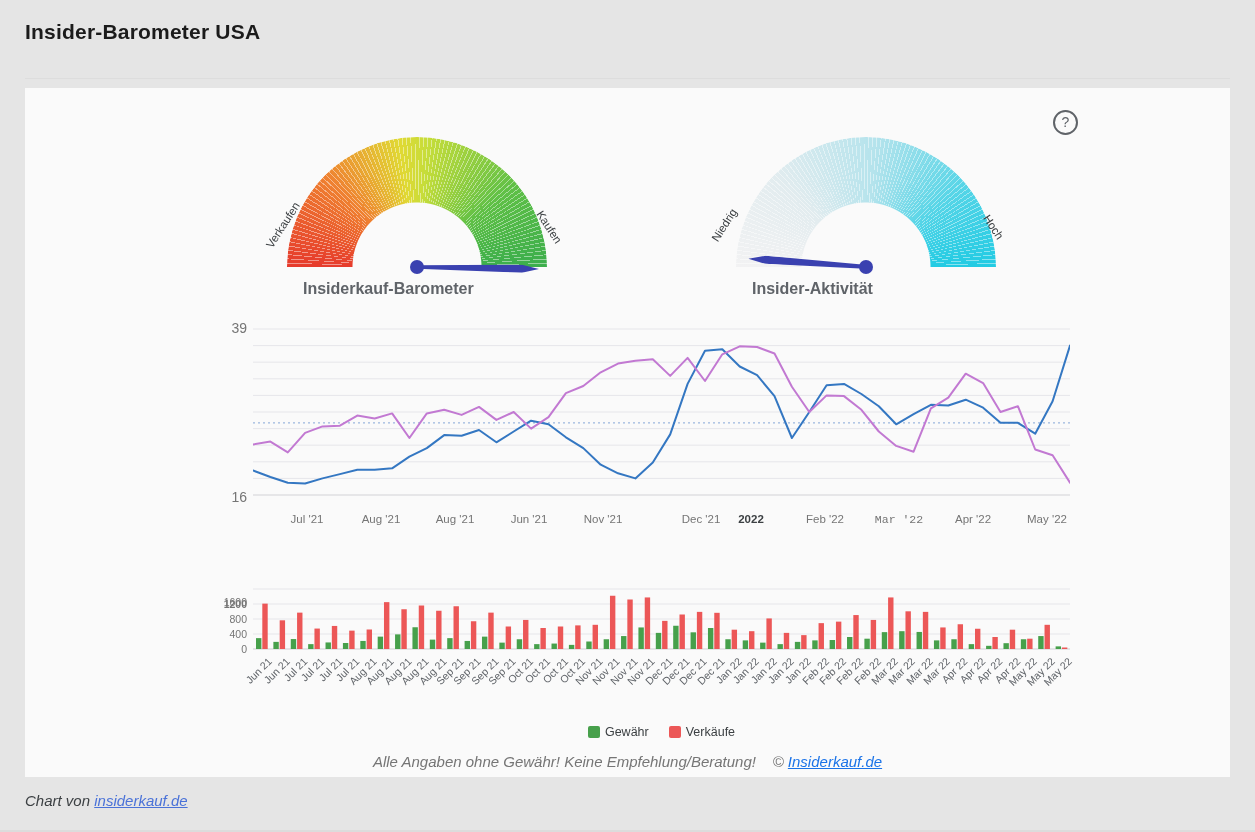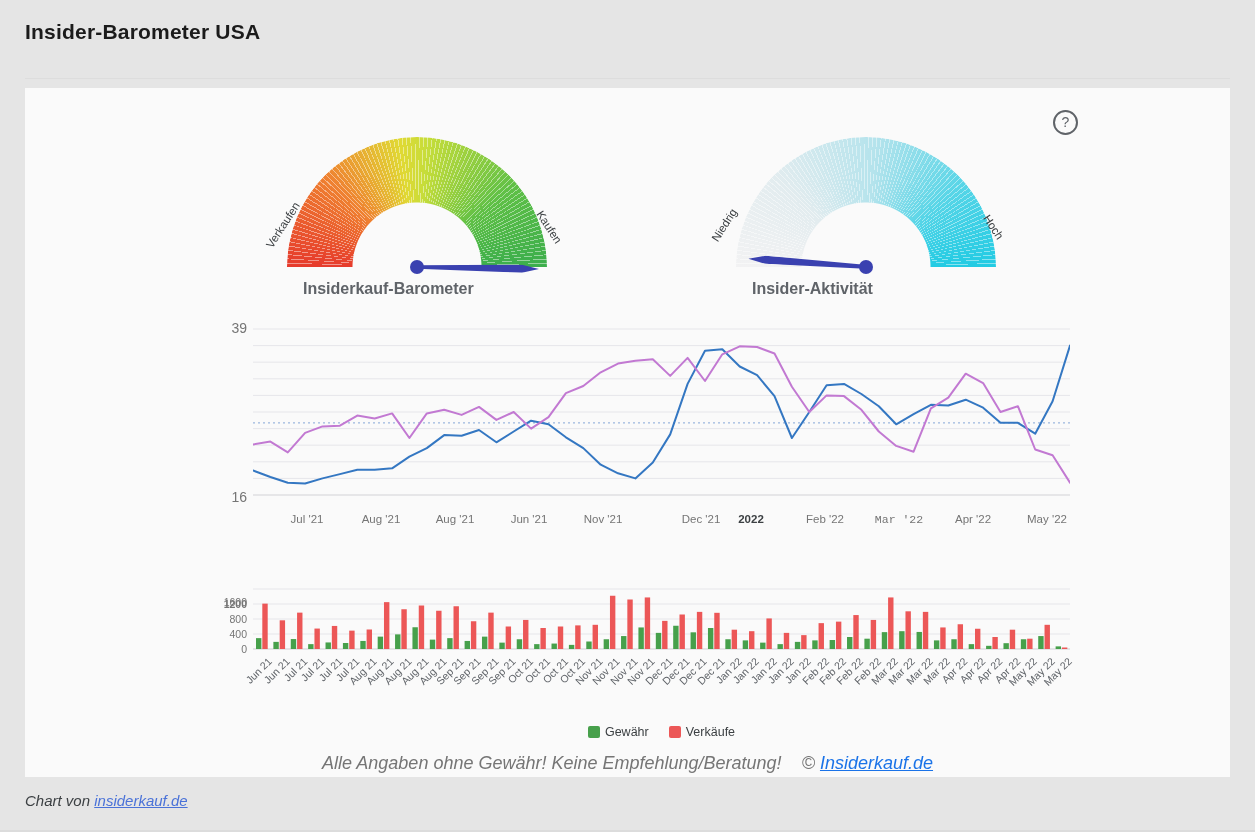--- a/index.html
+++ b/index.html
@@ -31,21 +31,21 @@
   #line-legend{top:441px;}
   .leg-item{display:flex;align-items:center;gap:5px;font-size:12.5px;color:#3c4043;cursor:pointer;}
   .dot{width:12px;height:12px;border-radius:50%;display:inline-block;}
   .sq{width:12px;height:12px;border-radius:2px;display:inline-block;}
   
   #bar-svg{position:absolute;left:228px;top:500px;width:817px;height:62px;}
   .bylab{position:absolute;left:178px;width:44px;text-align:right;font-size:10.5px;color:#757575;}
   #bar-xlabels{position:absolute;left:228px;top:567px;width:830px;height:52px;}
   #bar-xlabels span{position:absolute;top:0;transform-origin:100% 0;transform:rotate(-45deg);font-size:10.5px;color:#5f6368;white-space:nowrap;}
   #bar-legend{top:637px;}
-  .disclaimer{position:absolute;left:0;top:665px;width:100%;text-align:center;font-style:italic;font-size:18px;color:#757575;}
+  .disclaimer{position:absolute;left:0;top:665px;width:100%;text-align:center;font-style:italic;font-size:15px;color:#757575;}
   .disclaimer a{color:#1a73e8;}
   .page-footer{position:absolute;left:25px;top:792px;font-style:italic;font-size:15px;color:#3c4043;}
   .page-footer a{color:#4a72d8;}
 </style>
 </head>
 <body>
 
 <div class="page">
   <div class="page-title">Insider-Barometer USA</div>
   <div class="top-divider"></div>

